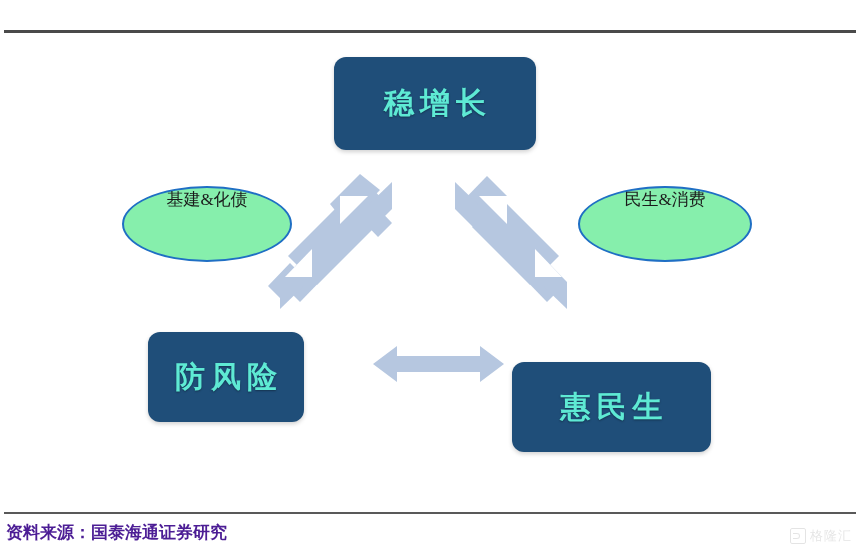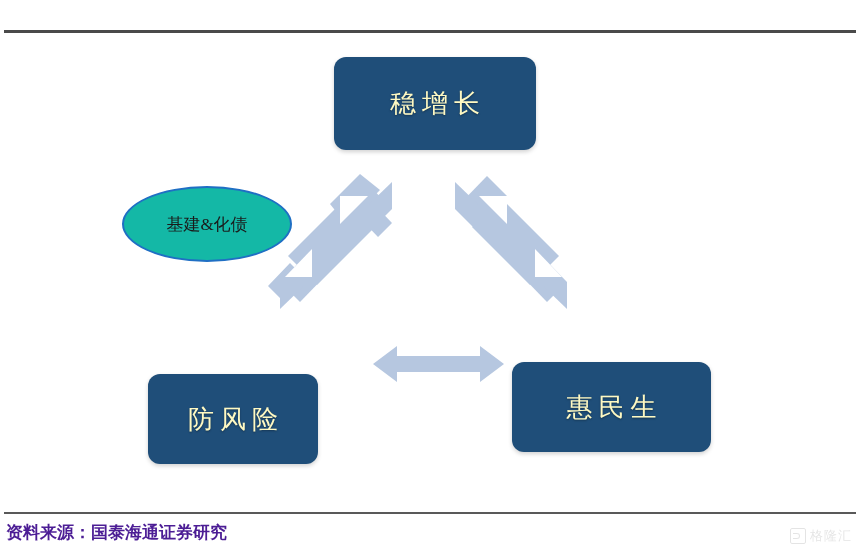--- a/index.html
+++ b/index.html
@@ -51,40 +51,40 @@
   .node-box {
     position: absolute;
     background: #1f4e79;
     border-radius: 12px;
     display: flex;
     align-items: center;
     justify-content: center;
     box-shadow: 0 2px 4px rgba(0,0,0,0.18);
   }
   .node-box span {
-    color: #fef9c3;
-    font-size: 26px;
-    font-weight: normal;
+    color: #5eead4;
+    font-size: 30px;
+    font-weight: bold;
     letter-spacing: 6px;
     text-indent: 6px;
     font-family: "Liberation Serif", "DejaVu Serif", serif;
     text-shadow: 0 1px 2px rgba(0,0,0,0.35);
   }
   #box-growth   { left: 334px; top: 23px;  width: 202px; height: 93px; }
-  #box-risk     { left: 148px; top: 298px; width: 170px; height: 90px; margin-top: 42px; }
+  #box-risk     { left: 148px; top: 298px; width: 156px; height: 90px; }
   #box-welfare  { left: 512px; top: 298px; width: 199px; height: 90px; margin-top: 30px; }
 
   
   .node-ellipse {
     position: absolute;
     border: 2px solid #1f6fc4;
     border-radius: 50%;
-    background: #14b8a6;
+    background: #86efac;
     display: flex;
-    align-items: center;
+    align-items: flex-start;
     justify-content: center;
   }
   .node-ellipse span {
     color: #1a1a1a;
     font-size: 17px;
     white-space: nowrap;
     font-family: "Liberation Serif", "DejaVu Serif", serif;
   }
   #ellipse-infra   { left: 122px; top: 152px; width: 166px; height: 72px; }
   #ellipse-consume { left: 578px; top: 152px; width: 170px; height: 72px; }
@@ -207,20 +207,23 @@
     </div>
 
     <div class="node-box" id="box-welfare">
       <span>惠民生</span>
     </div>
 
     <div class="node-ellipse" id="ellipse-infra">
       <span>基建&amp;化债</span>
     </div>
 
+    <div class="node-ellipse" id="ellipse-consume">
+      <span>民生&amp;消费</span>
+    </div>
 
 
   </div>
 
   <div id="footer-rule"></div>
   <div id="source-note">资料来源：国泰海通证券研究</div>
 
   <div id="watermark">
     <span class="wm-logo"></span>
     <span class="wm-text">格隆汇</span>

